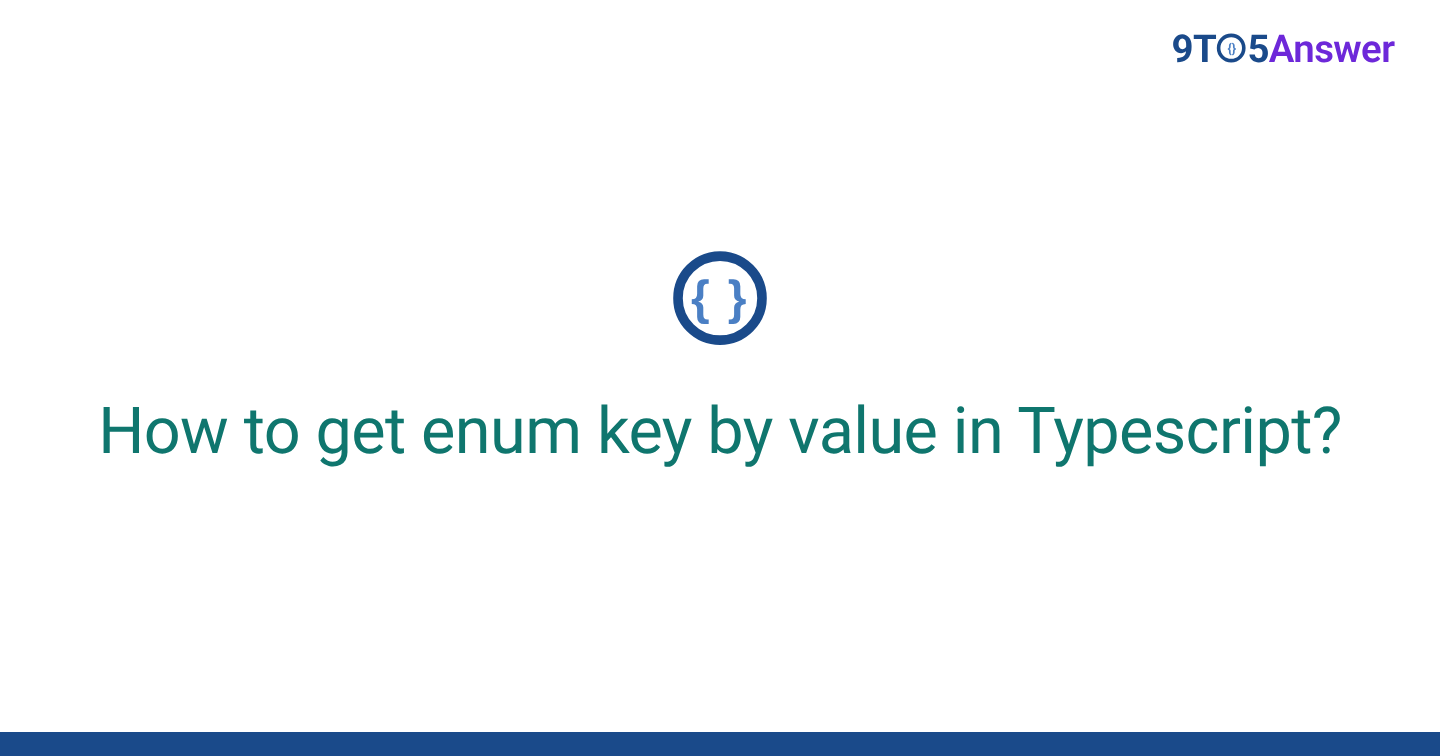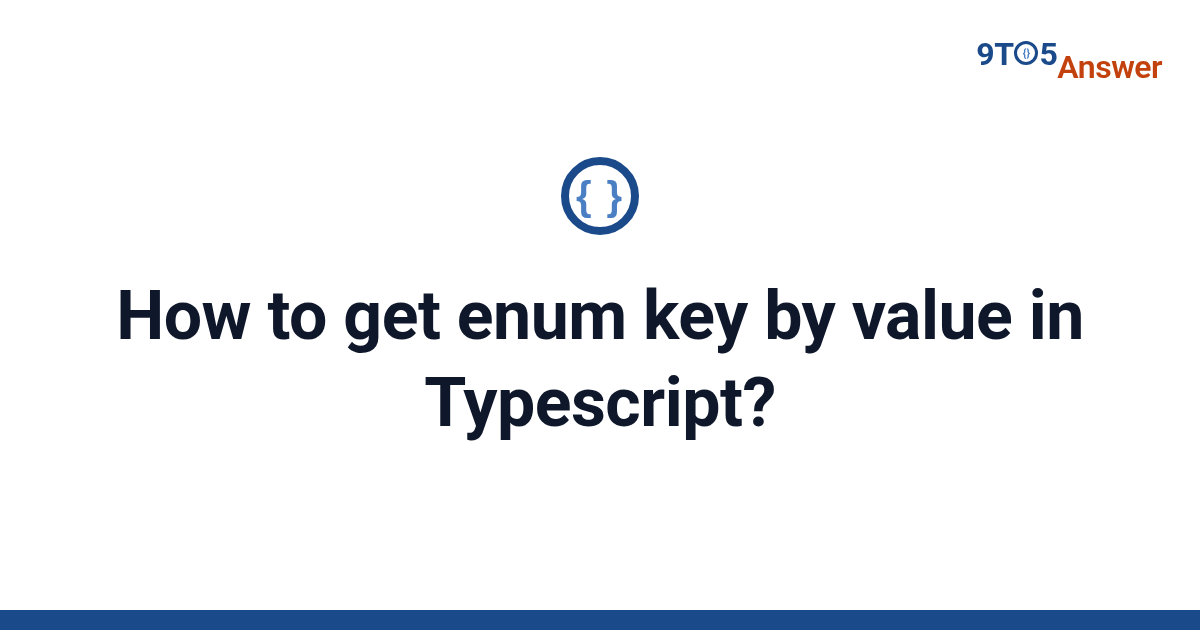--- a/index.html
+++ b/index.html
@@ -17,21 +17,21 @@
       right: 38px;
       font-size: 32px;
       font-weight: 600;
       letter-spacing: -0.5px;
       display: flex;
       align-items: center;
     }
     .brand .nine { color: #1a4a8a; font-weight: 700; }
     .brand .t   { color: #1a4a8a; font-weight: 700; }
     .brand .five{ color: #1a4a8a; font-weight: 700; }
-    .brand .answer { color: #c2410c; font-weight: 600; margin-top: 26px; }
+    .brand .answer { color: #6d28d9; font-weight: 600; }
     .brand .zero-icon {
       display: inline-flex;
       width: 24px;
       height: 24px;
       border: 3px solid #1a4a8a;
       border-radius: 50%;
       align-items: center;
       justify-content: center;
       margin: 0 1px;
       position: relative;
@@ -65,23 +65,23 @@
     }
     .center-icon .braces {
       font-size: 40px;
       color: #4a7fc4;
       font-weight: 800;
       letter-spacing: 2px;
       line-height: 1;
       font-family: "Helvetica Neue", Arial, sans-serif;
     }
     .title {
-      font-size: 68px;
-      font-weight: 700;
-      color: #0f172a;
+      font-size: 54px;
+      font-weight: 400;
+      color: #0f766e;
       line-height: 1.28;
       letter-spacing: -0.5px;
     }
     .bottom-bar {
       position: absolute;
       left: 0;
       right: 0;
       bottom: 0;
       height: 20px;
       background: #1a4a8a;

